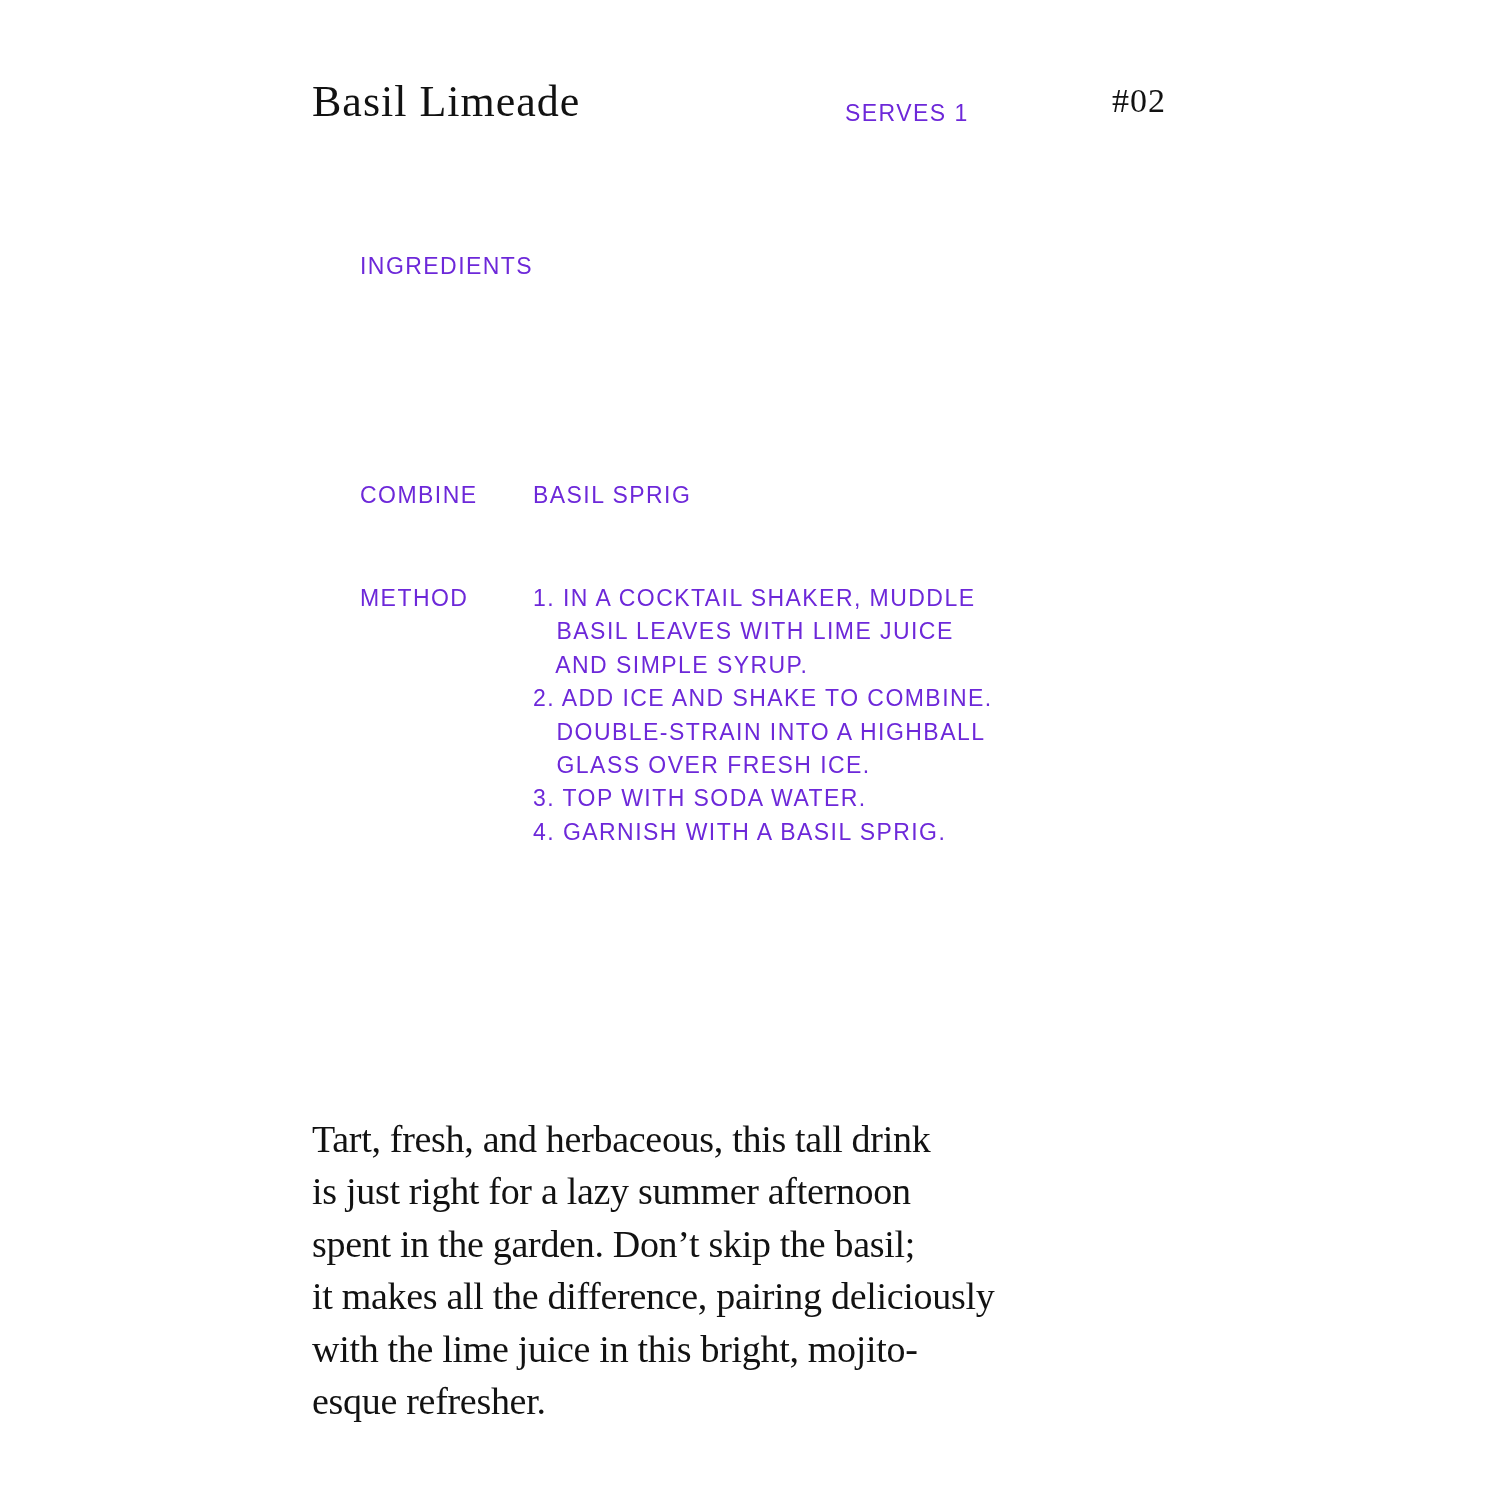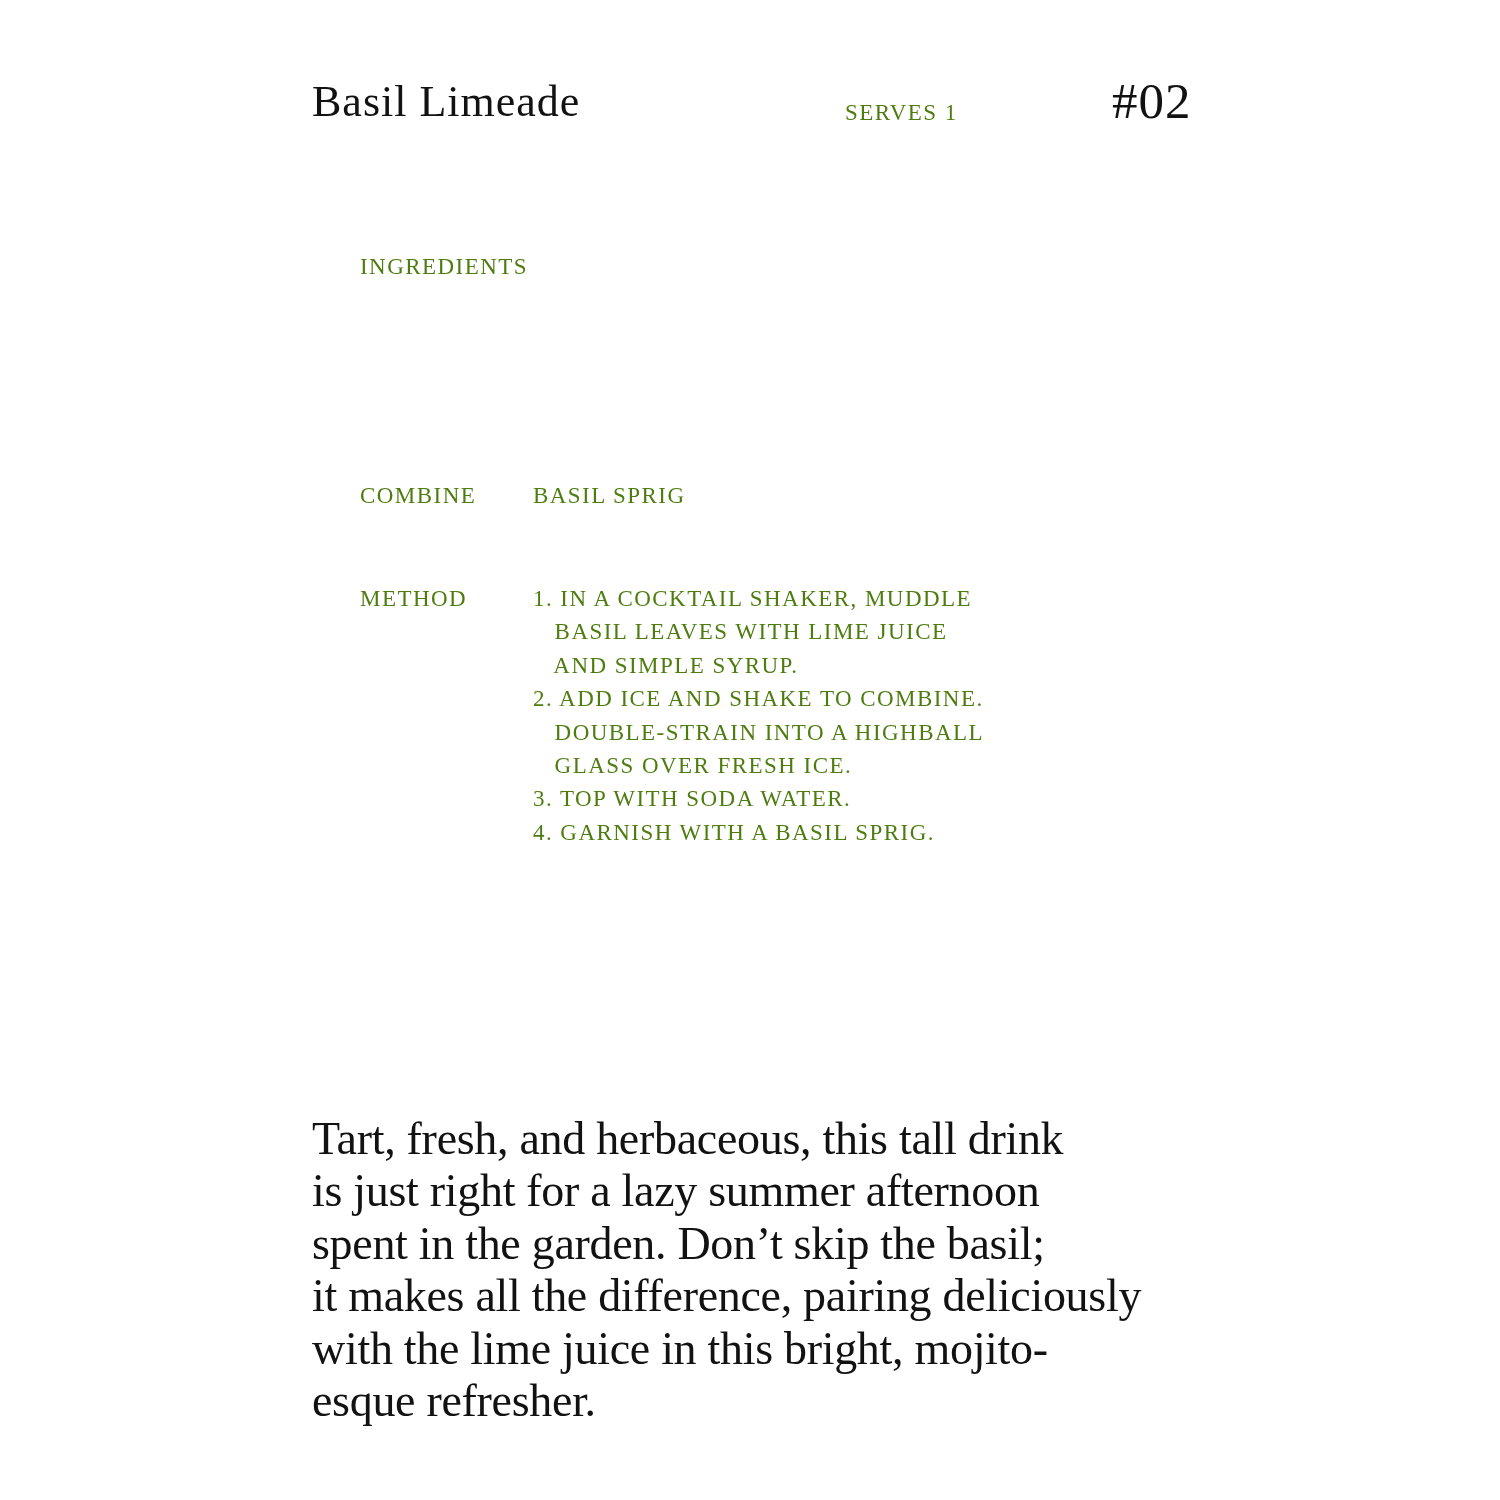--- a/index.html
+++ b/index.html
@@ -12,22 +12,22 @@
     width: 1416px;
     height: 1500px;
     background: #ffffff;
     overflow: hidden;
   }
   .serif {
     font-family: "Liberation Serif", serif;
     color: #121212;
   }
   .mono {
-    font-family: Liberation Serif, serif;
-    color: #4d7c0f;
+    font-family: Liberation Sans, sans-serif;
+    color: #6d28d9;
     font-size: 23px;
     letter-spacing: 1.45px;
     line-height: 33.4px;
     white-space: pre;
   }
   .page-title {
     position: absolute;
     left: 312px;
     top: 80px;
     font-size: 44px;
@@ -41,42 +41,42 @@
     left: 845px;
     top: 99px;
     font-size: 23px;
     letter-spacing: 1.45px;
     line-height: 28px;
   }
   .recipe-number {
     position: absolute;
     left: 1112px;
     top: 78px;
-    font-size: 51px;
+    font-size: 34px;
     line-height: 46px;
     letter-spacing: 1px;
   }
   .section-label {
     position: absolute;
     left: 312px;
     margin-left: 48px;
   }
   .section-body {
     position: absolute;
     left: 533px;
   }
   .row-ingredients { top: 250px; }
   .row-garnish     { top: 479px; }
   .row-method      { top: 582px; }
   .description {
     position: absolute;
     left: 312px;
     top: 1113px;
     width: 980px;
-    font-size: 46px;
+    font-size: 38px;
     line-height: 52.4px;
     letter-spacing: -0.3px;
     white-space: pre-line;
     margin: 0;
   }
 </style>
 </head>
 <body>
 
 <div class="page">

